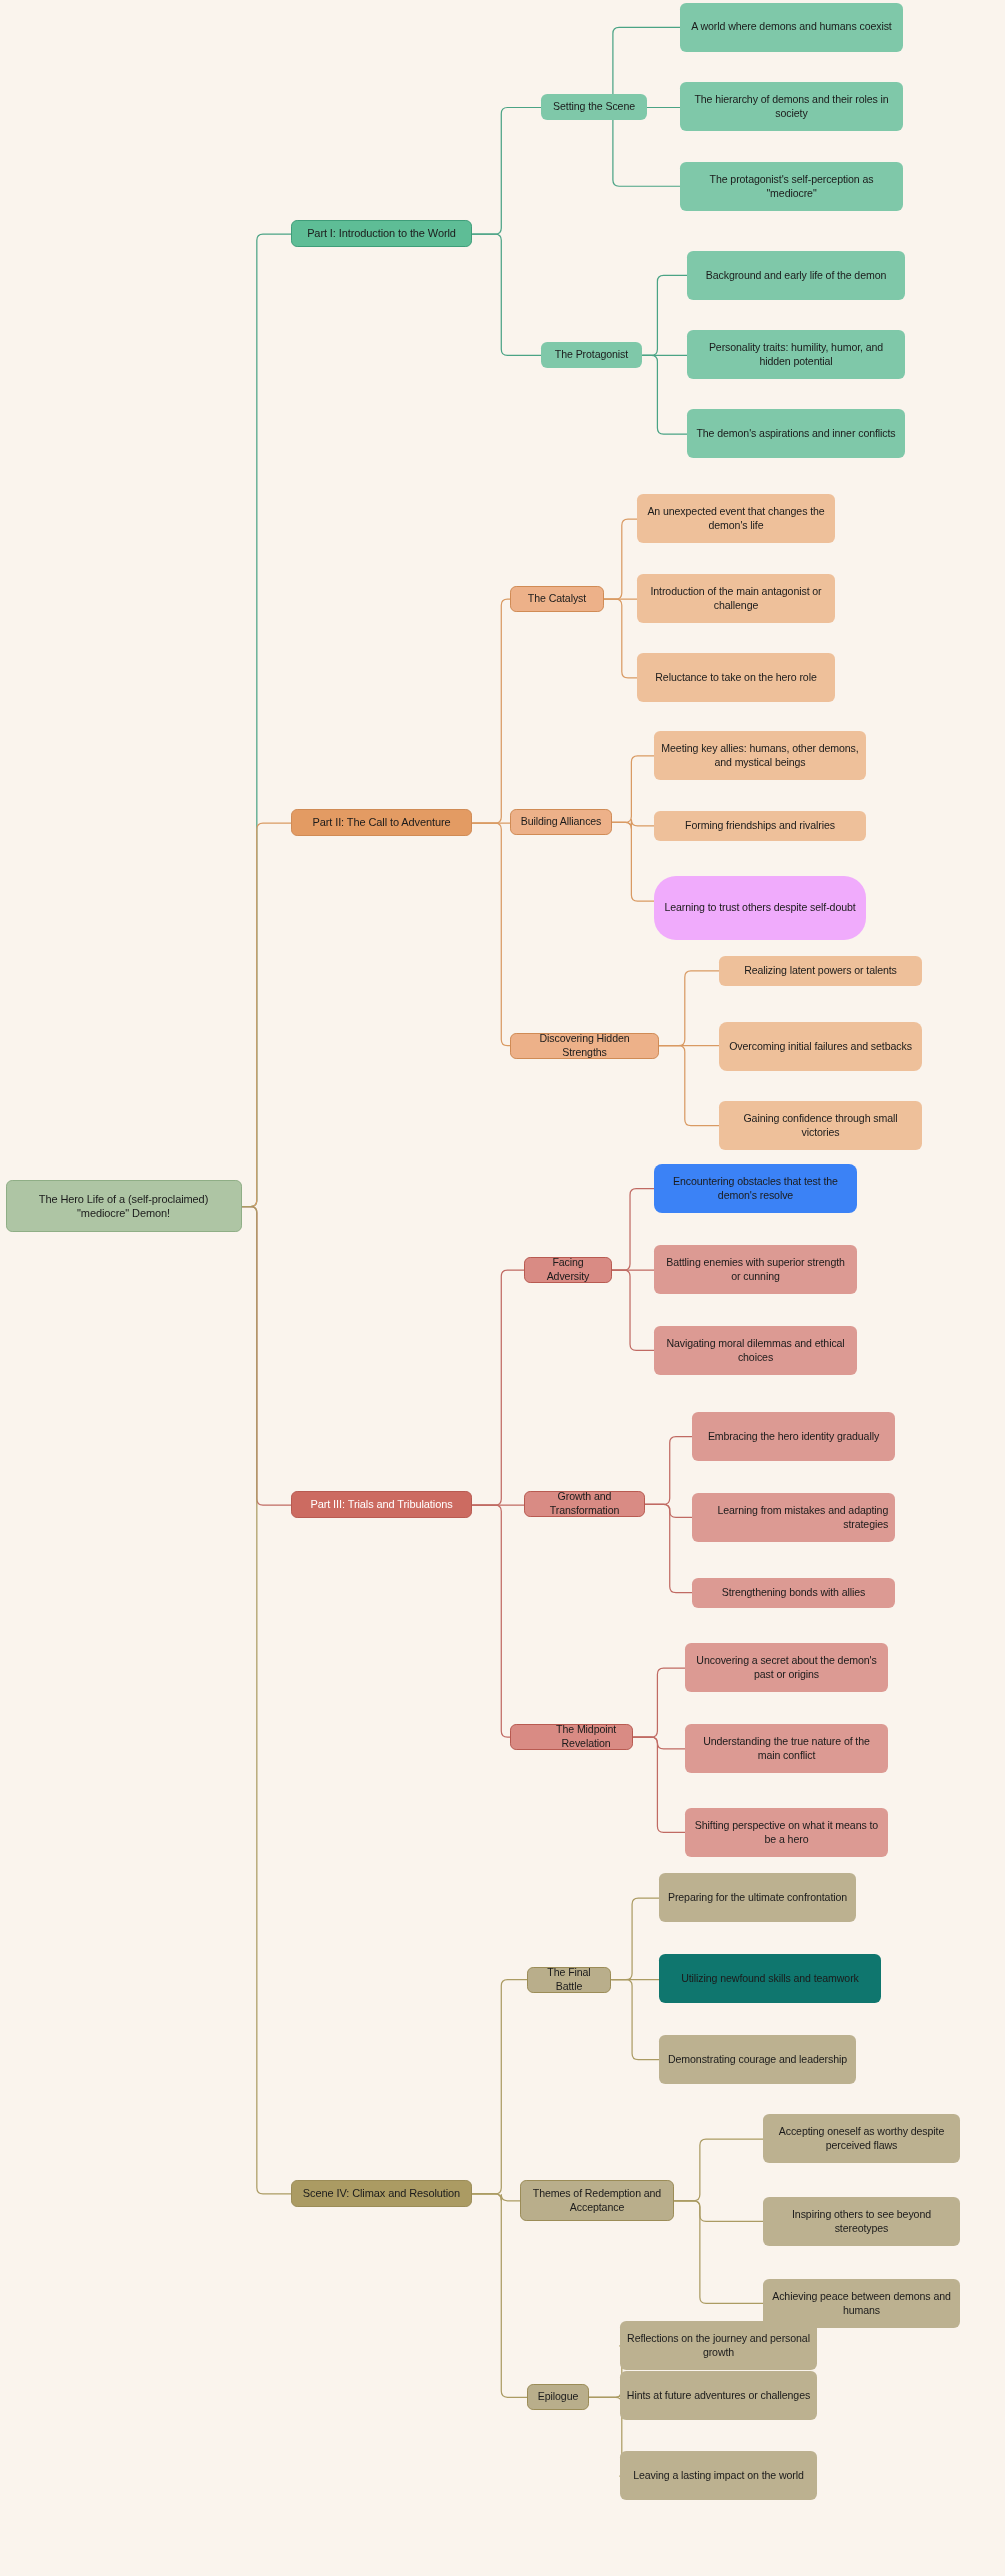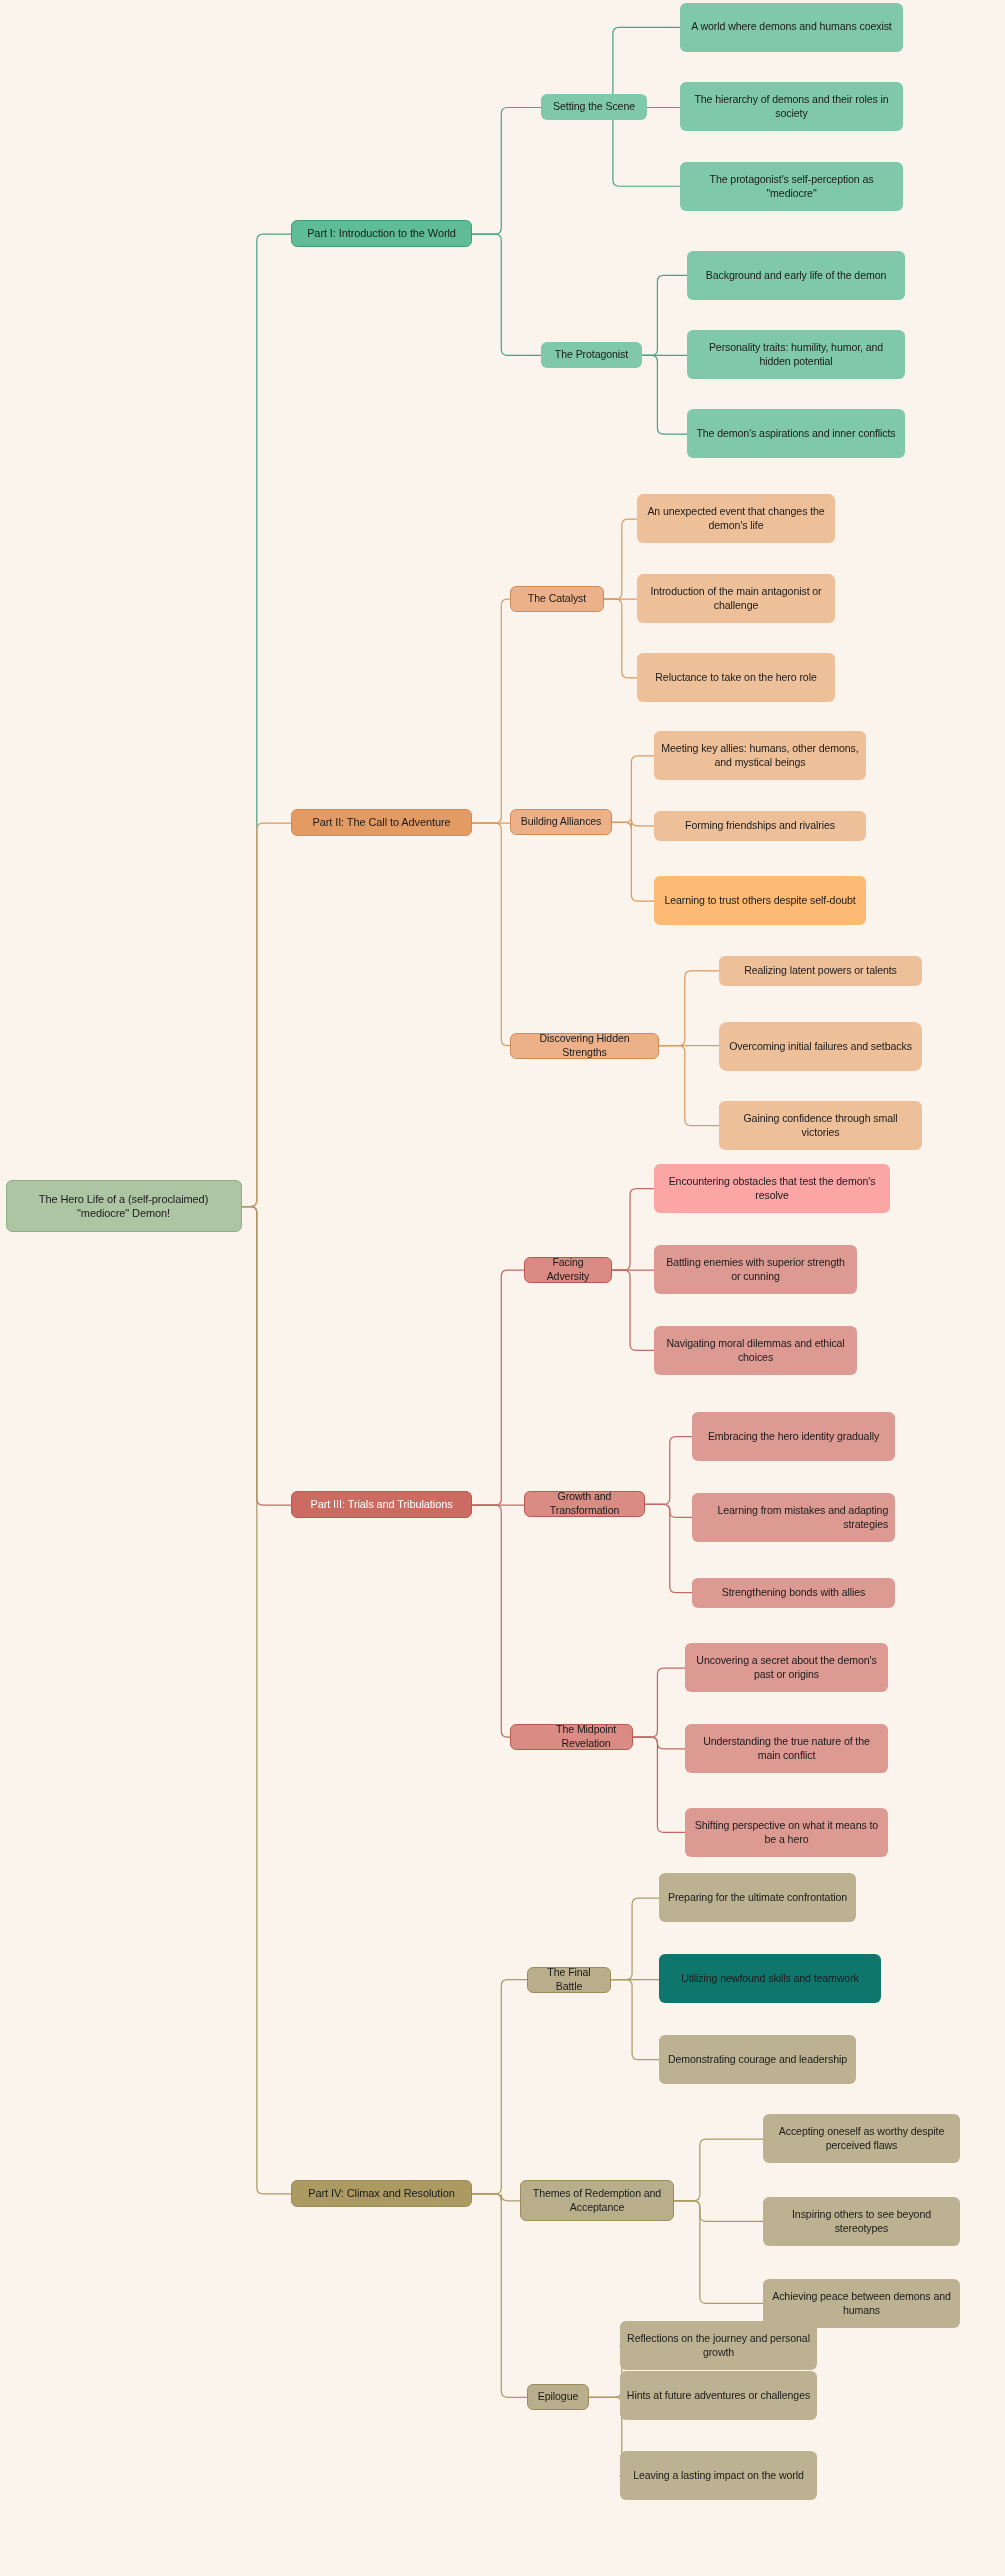--- a/index.html
+++ b/index.html
@@ -96,39 +96,39 @@
       <div class="node lvl3" style="left: 687px; top: 330px; width: 218px; height: 49px; background: rgb(127, 200, 169);">Personality traits: humility, humor, and hidden potential</div>
       <div class="node lvl3" style="left: 687px; top: 409px; width: 218px; height: 49px; background: rgb(127, 200, 169);">The demon's aspirations and inner conflicts</div>
       <div class="node lvl1" style="left: 291px; top: 809px; width: 181px; height: 27px; background: rgb(227, 155, 99); border: 1px solid rgb(208, 139, 85);">Part II: The Call to Adventure</div>
       <div class="node lvl2" style="left: 510px; top: 586px; width: 94px; height: 26px; background: rgb(237, 177, 137); border: 1px solid rgb(208, 139, 85);">The Catalyst</div>
       <div class="node lvl3" style="left: 637px; top: 494px; width: 198px; height: 49px; background: rgb(238, 192, 154);">An unexpected event that changes the demon's life</div>
       <div class="node lvl3" style="left: 637px; top: 574px; width: 198px; height: 49px; background: rgb(238, 192, 154);">Introduction of the main antagonist or challenge</div>
       <div class="node lvl3" style="left: 637px; top: 653px; width: 198px; height: 49px; background: rgb(238, 192, 154);">Reluctance to take on the hero role</div>
       <div class="node lvl2" style="left: 510px; top: 809px; width: 102px; height: 26px; background: rgb(237, 177, 137); border: 1px solid rgb(208, 139, 85);">Building Alliances</div>
       <div class="node lvl3" style="left: 654px; top: 731px; width: 212px; height: 49px; background: rgb(238, 192, 154);">Meeting key allies: humans, other demons, and mystical beings</div>
       <div class="node lvl3" style="left: 654px; top: 811px; width: 212px; height: 30px; background: rgb(238, 192, 154);">Forming friendships and rivalries</div>
-      <div class="node lvl3" style="left: 654px; top: 876px; width: 212px; height: 49px; background: #fdba74;">Learning to trust others despite self-doubt</div>
+      <div class="node lvl3" style="left: 654px; top: 876px; width: 212px; height: 64px; background: #f0abfc; border-radius: 22px;">Learning to trust others despite self-doubt</div>
       <div class="node lvl2" style="left: 510px; top: 1033px; width: 149px; height: 26px; background: rgb(237, 177, 137); border: 1px solid rgb(208, 139, 85);">Discovering Hidden Strengths</div>
       <div class="node lvl3" style="left: 719px; top: 956px; width: 203px; height: 30px; background: rgb(238, 192, 154);">Realizing latent powers or talents</div>
       <div class="node lvl3" style="left: 719px; top: 1022px; width: 203px; height: 49px; background: rgb(238, 192, 154); border-radius: 8px;">Overcoming initial failures and setbacks</div>
       <div class="node lvl3" style="left: 719px; top: 1101px; width: 203px; height: 49px; background: rgb(238, 192, 154);">Gaining confidence through small victories</div>
       <div class="node lvl1 white-text" style="left: 291px; top: 1491px; width: 181px; height: 27px; background: rgb(204, 107, 97); border: 1px solid rgb(184, 90, 81);">Part III: Trials and Tribulations</div>
       <div class="node lvl2" style="left: 524px; top: 1257px; width: 88px; height: 26px; background: rgb(217, 139, 132); border: 1px solid rgb(184, 90, 81);">Facing Adversity</div>
-      <div class="node lvl3" style="left: 654px; top: 1164px; width: 236px; height: 49px; background: #fca5a5;">Encountering obstacles that test the demon's resolve</div>
+      <div class="node lvl3" style="left: 654px; top: 1164px; width: 203px; height: 49px; background: #3b82f6; border-radius: 8px;">Encountering obstacles that test the demon's resolve</div>
       <div class="node lvl3" style="left: 654px; top: 1245px; width: 203px; height: 49px; background: rgb(220, 154, 147);">Battling enemies with superior strength or cunning</div>
       <div class="node lvl3" style="left: 654px; top: 1326px; width: 203px; height: 49px; background: rgb(220, 154, 147);">Navigating moral dilemmas and ethical choices</div>
       <div class="node lvl2" style="left: 524px; top: 1491px; width: 121px; height: 26px; background: rgb(217, 139, 132); border: 1px solid rgb(184, 90, 81);">Growth and Transformation</div>
       <div class="node lvl3" style="left: 692px; top: 1412px; width: 203px; height: 49px; background: rgb(220, 154, 147);">Embracing the hero identity gradually</div>
       <div class="node lvl3" style="left: 692px; top: 1493px; width: 203px; height: 49px; background: rgb(220, 154, 147); text-align: right;">Learning from mistakes and adapting strategies</div>
       <div class="node lvl3" style="left: 692px; top: 1578px; width: 203px; height: 30px; background: rgb(220, 154, 147);">Strengthening bonds with allies</div>
       <div class="node lvl2" style="left: 510px; top: 1724px; width: 123px; height: 26px; background: rgb(217, 139, 132); border: 1px solid rgb(184, 90, 81); padding-left: 36px;">The Midpoint Revelation</div>
       <div class="node lvl3" style="left: 685px; top: 1643px; width: 203px; height: 49px; background: rgb(220, 154, 147);">Uncovering a secret about the demon's past or origins</div>
       <div class="node lvl3" style="left: 685px; top: 1724px; width: 203px; height: 49px; background: rgb(220, 154, 147);">Understanding the true nature of the main conflict</div>
       <div class="node lvl3" style="left: 685px; top: 1808px; width: 203px; height: 49px; background: rgb(220, 154, 147);">Shifting perspective on what it means to be a hero</div>
-      <div class="node lvl1" style="left: 291px; top: 2180px; width: 181px; height: 27px; background: rgb(171, 155, 99); border: 1px solid rgb(155, 140, 87);">Part IV: Climax and Resolution</div>
+      <div class="node lvl1" style="left: 291px; top: 2180px; width: 181px; height: 27px; background: rgb(171, 155, 99); border: 1px solid rgb(155, 140, 87);">Scene IV: Climax and Resolution</div>
       <div class="node lvl2" style="left: 527px; top: 1967px; width: 84px; height: 26px; background: rgb(185, 174, 139); border: 1px solid rgb(155, 140, 87);">The Final Battle</div>
       <div class="node lvl3" style="left: 659px; top: 1873px; width: 197px; height: 49px; background: rgb(188, 177, 144);">Preparing for the ultimate confrontation</div>
       <div class="node lvl3" style="left: 659px; top: 1954px; width: 222px; height: 49px; background: #0f766e;">Utilizing newfound skills and teamwork</div>
       <div class="node lvl3" style="left: 659px; top: 2035px; width: 197px; height: 49px; background: rgb(188, 177, 144);">Demonstrating courage and leadership</div>
       <div class="node lvl2" style="left: 520px; top: 2180px; width: 154px; height: 41px; background: rgb(185, 174, 139); border: 1px solid rgb(155, 140, 87);">Themes of Redemption and Acceptance</div>
       <div class="node lvl3" style="left: 763px; top: 2114px; width: 197px; height: 49px; background: rgb(188, 177, 144);">Accepting oneself as worthy despite perceived flaws</div>
       <div class="node lvl3" style="left: 763px; top: 2197px; width: 197px; height: 49px; background: rgb(188, 177, 144);">Inspiring others to see beyond stereotypes</div>
       <div class="node lvl3" style="left: 763px; top: 2279px; width: 197px; height: 49px; background: rgb(188, 177, 144);">Achieving peace between demons and humans</div>
       <div class="node lvl2" style="left: 527px; top: 2384px; width: 62px; height: 26px; background: rgb(185, 174, 139); border: 1px solid rgb(155, 140, 87);">Epilogue</div>
       <div class="node lvl3" style="left: 620px; top: 2321px; width: 197px; height: 49px; background: rgb(188, 177, 144);">Reflections on the journey and personal growth</div>

